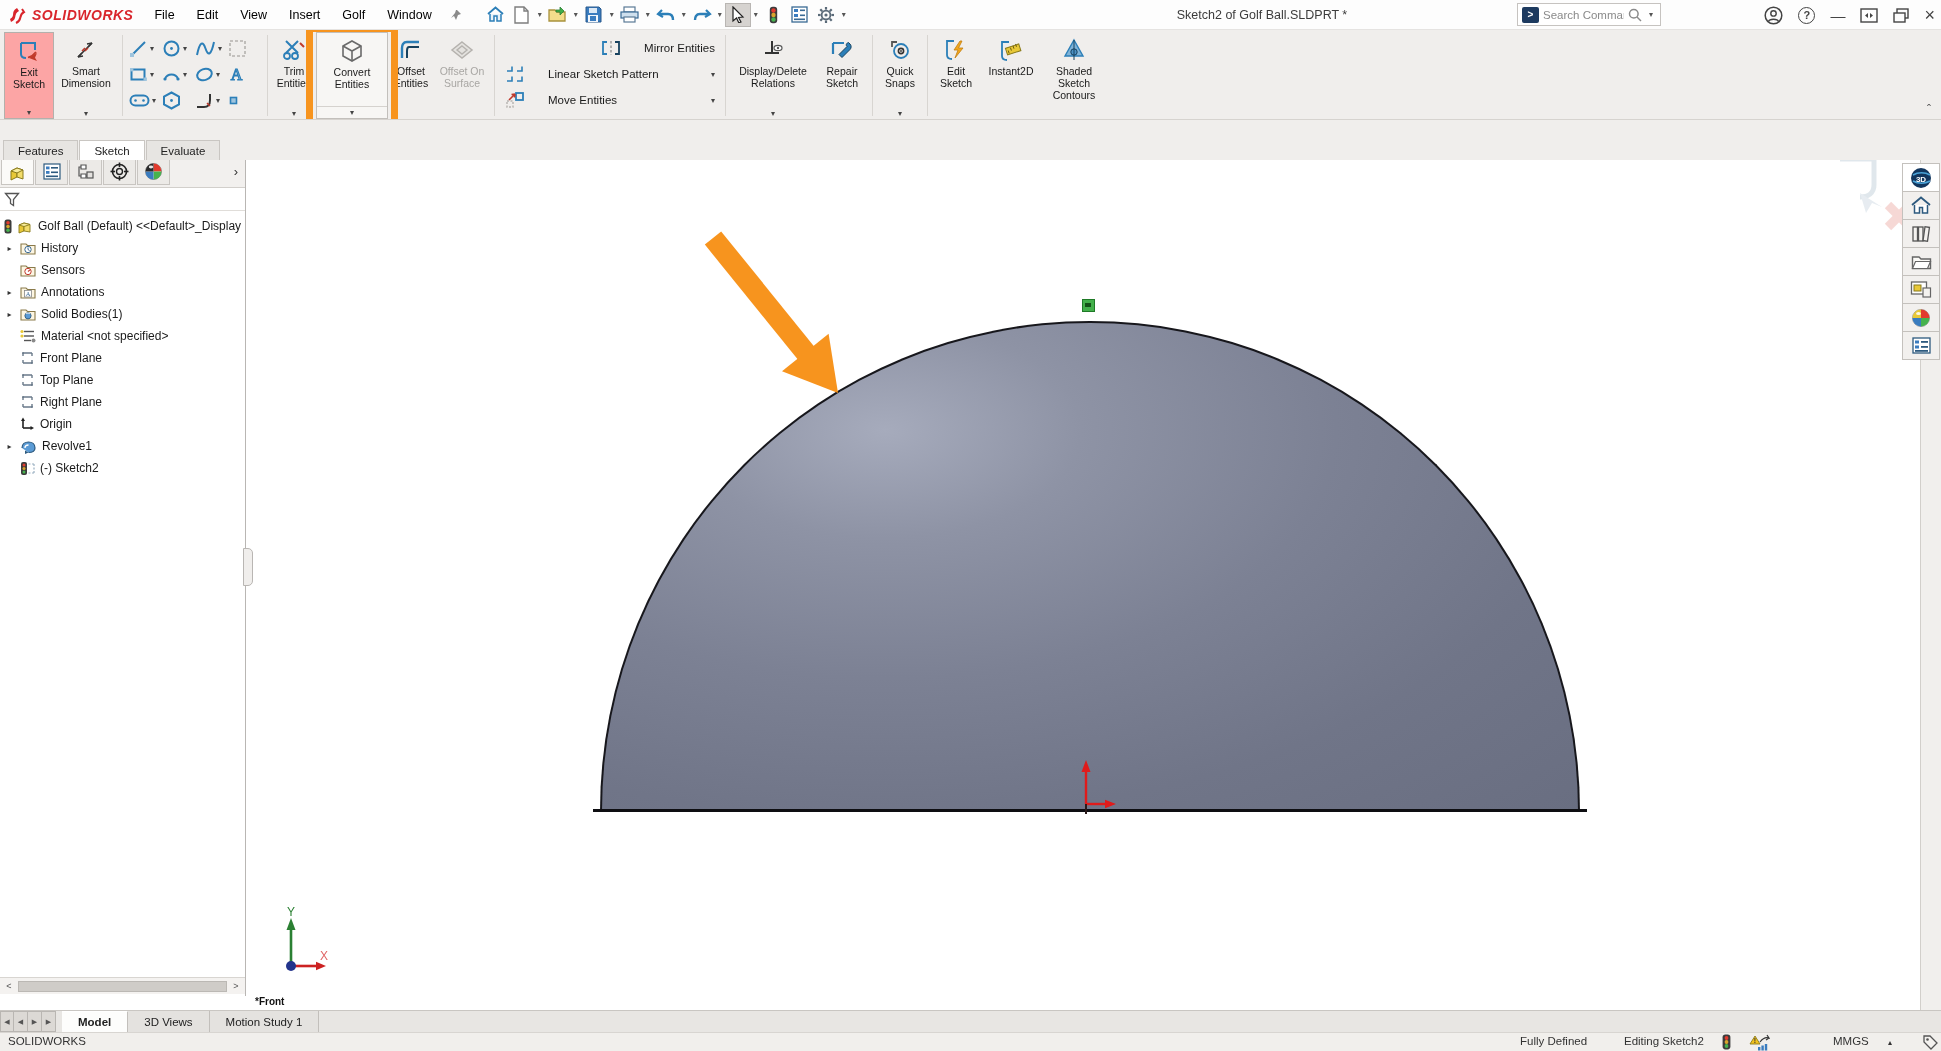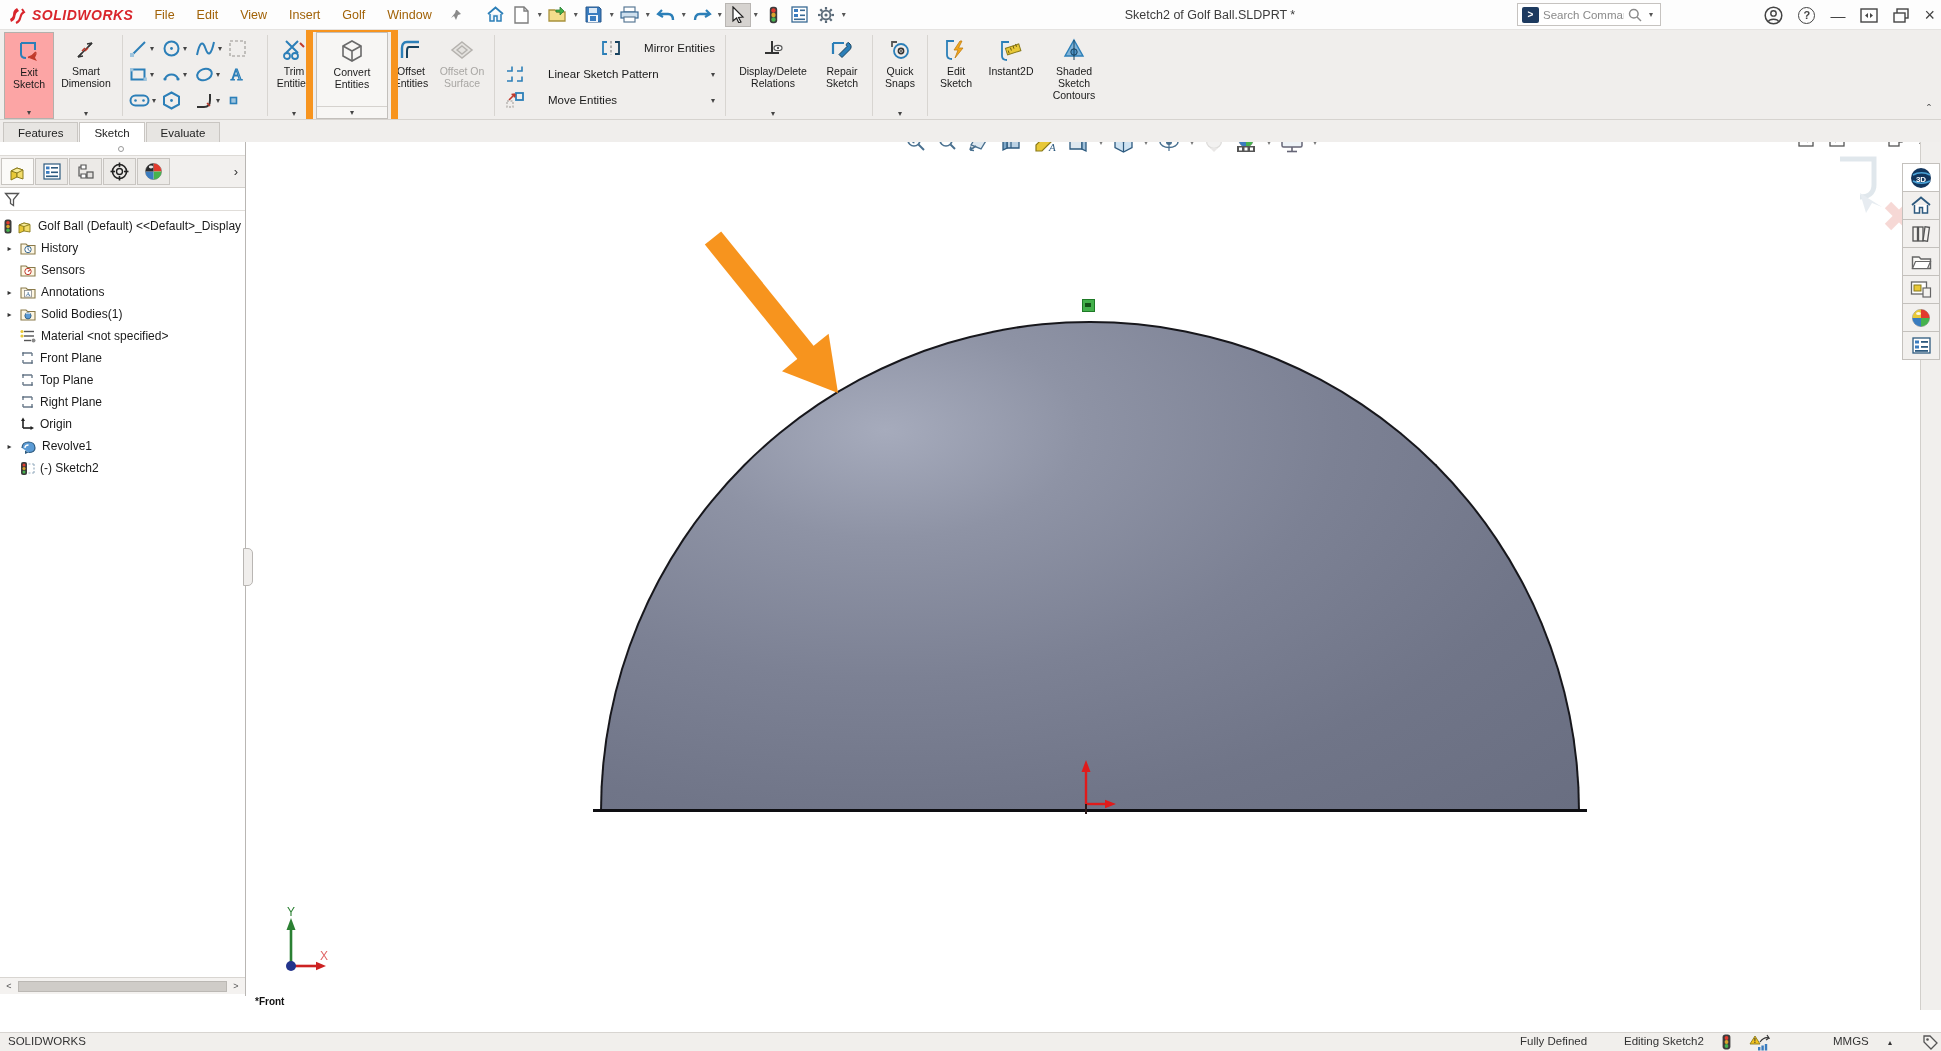--- a/index.html
+++ b/index.html
@@ -6,27 +6,27 @@
   html,body { background:#888; }
   .window { position:relative; width:1941px; height:1051px; background:#fff;
             font-family:"Liberation Sans", sans-serif; overflow:hidden; color:#1a1a1a; }
 
   
   .menubar { position:absolute; top:0; left:0; right:0; height:30px; background:#fdfdfd;
              border-bottom:1px solid #e5e3e1; display:flex; align-items:center; z-index:30; }
   .logo { display:flex; align-items:center; gap:4px; padding:0 10px 0 8px; }
   .logo-text { font-size:14px; letter-spacing:.5px; color:#d9262c; font-weight:bold; font-style:italic; }
   .menus { display:flex; align-items:center; }
-  .menu-item { padding:16px 11px; font-size:12.5px; color:#a16207; height:30px; display:flex; align-items:center; }
+  .menu-item { padding:16px 11px; font-size:12.5px; color:#000000; height:30px; display:flex; align-items:center; }
   .pin { margin:0 6px; }
   .tb { display:flex; align-items:center; margin-left:14px; }
   .tbtn { width:26px; height:24px; display:flex; align-items:center; justify-content:center; }
   .tbtn.pressed { background:#d6d3d0; border:1px solid #b9b6b3; }
   .tcaret { font-size:8px; color:#555; margin:0 3px; }
-  .win-title { position:absolute; left:960px; width:500px; top:8px; text-align:center;
+  .win-title { position:absolute; left:1012px; width:500px; top:8px; text-align:center;
                font-size:12.5px; color:#3c3c3c; }
   .searchbox { position:absolute; right:280px; top:3px; width:144px; height:23px; background:#fff;
                border:1px solid #c6c3c0; display:flex; align-items:center; padding:0 4px; gap:4px; }
   .term-ico { width:17px; height:16px; background:#1d3a5f; border-radius:2px; color:#fff;
               font-size:10px; font-weight:bold; display:flex; align-items:center; justify-content:center; }
   .searchbox input { border:none; outline:none; flex:1; font-size:11.5px; width:70px;
                      font-family:"Liberation Sans",sans-serif; color:#333; }
   .searchbox input::placeholder { color:#8a8a8a; }
   .titlebar-right { position:absolute; right:6px; top:0; height:30px; display:flex;
                     align-items:center; gap:15px; }
@@ -50,21 +50,21 @@
   .ecell { display:flex; align-items:center; width:33px; }
   .ecaret { font-size:8px; color:#444; margin-left:2px; }
   .mgroup { display:flex; flex-direction:column; padding:3px 2px; width:222px; }
   .mrow { display:flex; align-items:center; height:26px; font-size:11.5px; gap:23px; padding:0 4px;justify-content:flex-end; }
   .mrow .mcaret { margin-left:auto; font-size:8px; color:#444; }
   .hl-box { position:absolute; left:-11px; top:-8px; right:-11px; height:106px;
             border:7px solid #F7941E; z-index:60; pointer-events:none; }
   .ribbon-collapse { position:absolute; right:10px; bottom:2px; font-size:12px; color:#555; }
 
   
-  .tabrow { position:absolute; top:119px; left:0; right:0; height:23px; background:#f0eeec;
+  .tabrow { position:absolute; top:119px; left:0; right:0; height:41px; background:#f0eeec;
             border-top:1px solid #d6d3cf; display:flex; align-items:flex-end; padding-left:3px; z-index:21; }
   .ctab { padding:4px 14px 3px; font-size:11.5px; background:#e7e5e2; border:1px solid #c9c6c2;
           border-bottom:none; margin-right:1px; color:#222; }
   .ctab.active { background:#fff; position:relative; z-index:2; }
 
   
   .leftpanel { position:absolute; top:142px; left:0; width:246px; height:854px; background:#fff;
                border-right:1px solid #b9b6b3; z-index:15; display:flex; flex-direction:column; }
   .grip-row { height:13px; position:relative; }
   .grip-dot { position:absolute; left:118px; top:4px; width:6px; height:6px; border:1px solid #9a9a9a;
@@ -961,20 +961,31 @@
     </div>
 
     <div class="hscroll">
       <span class="hs-arrow">&lt;</span>
       <span class="hs-thumb"></span>
       <span class="hs-arrow">&gt;</span>
     </div>
   </div>
   <div class="panel-splitter"></div>
 
+  <div class="doctabs">
+    <div class="navcells">
+      <span class="navcell">◀</span>
+      <span class="navcell">◀</span>
+      <span class="navcell">▶</span>
+      <span class="navcell">▶</span>
+    </div>
+    <span class="dtab active">Model</span>
+    <span class="dtab">3D Views</span>
+    <span class="dtab">Motion Study 1</span>
+  </div>
 
   <div class="statusbar">
     <span class="sb-item" style="left:8px">SOLIDWORKS</span>
     <span class="sb-item" style="left:1520px">Fully Defined</span>
     <span class="sb-item" style="left:1624px">Editing Sketch2</span>
     <span class="sb-item" style="left:1722px; top:1px">
       <svg width="9" height="16" viewBox="0 0 9 16">
           <rect x="0.6" y="0.6" width="7.8" height="14.8" rx="2.8" fill="#3c3c3c"></rect>
           <circle cx="4.5" cy="4" r="1.9" fill="#e23b2e"></circle>
           <circle cx="4.5" cy="8" r="1.9" fill="#d8a42c"></circle>

